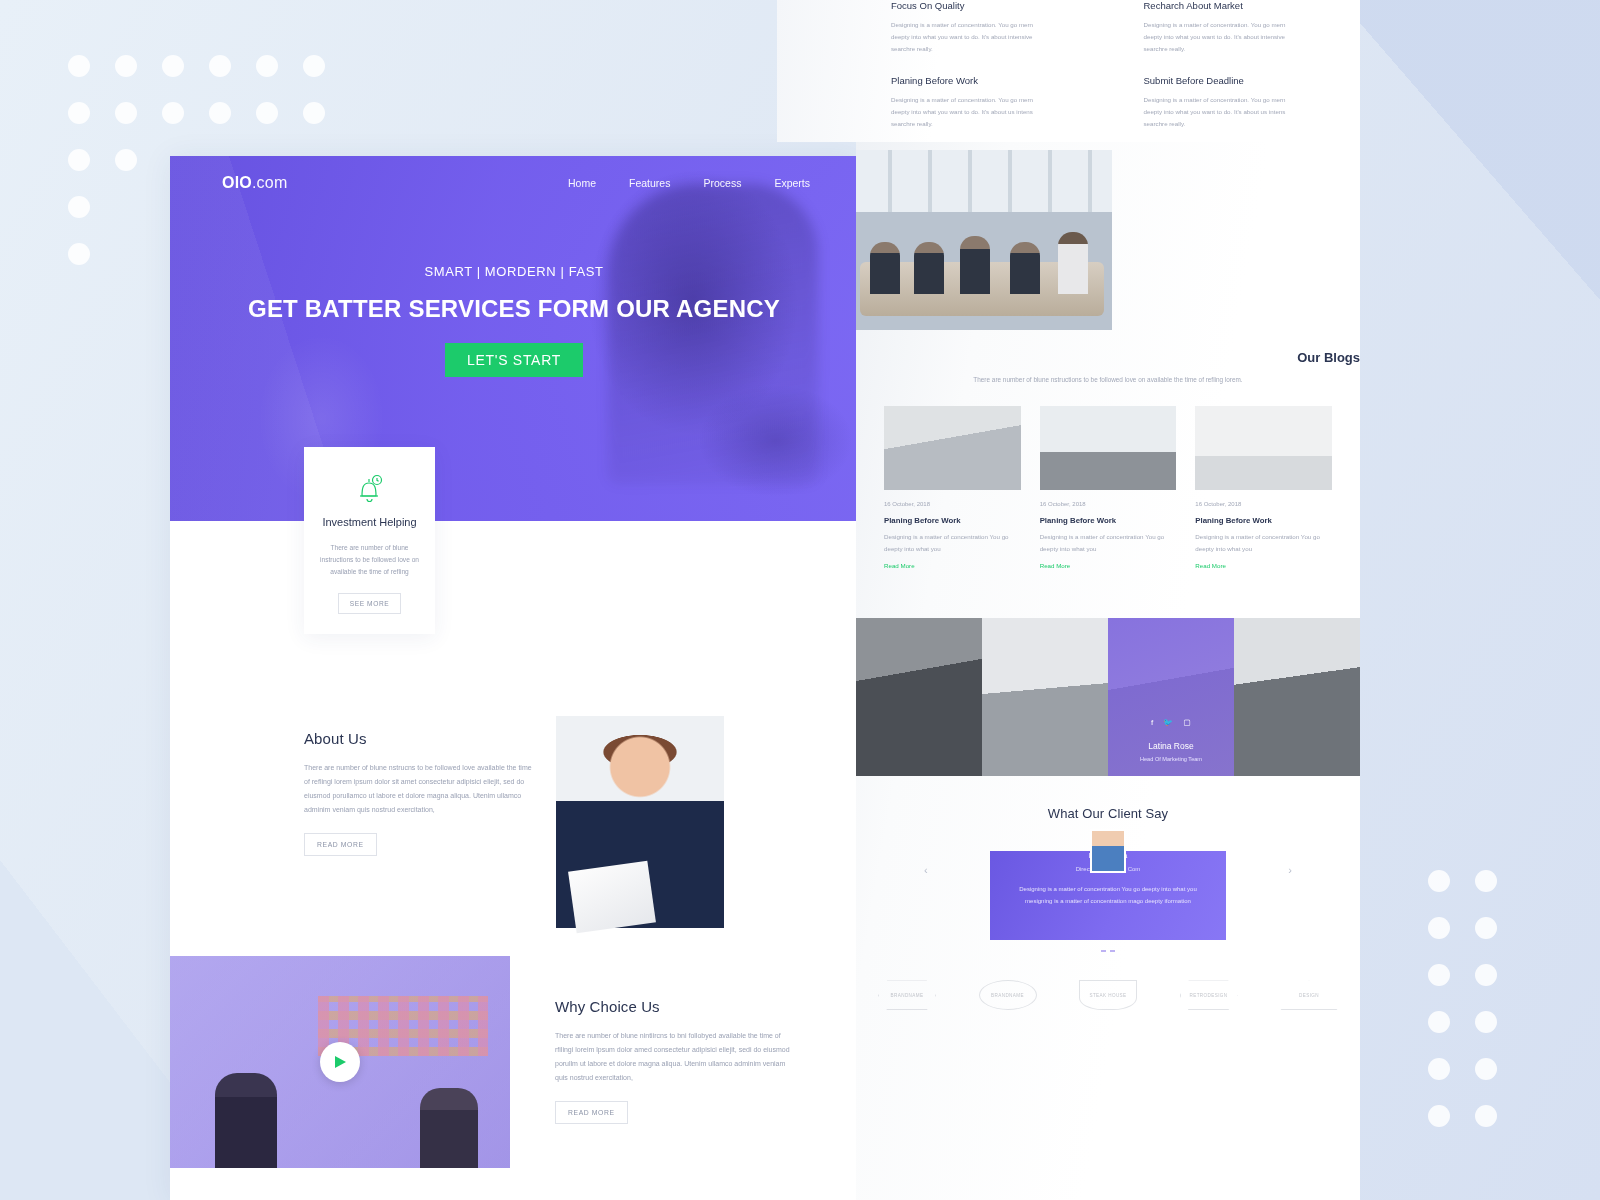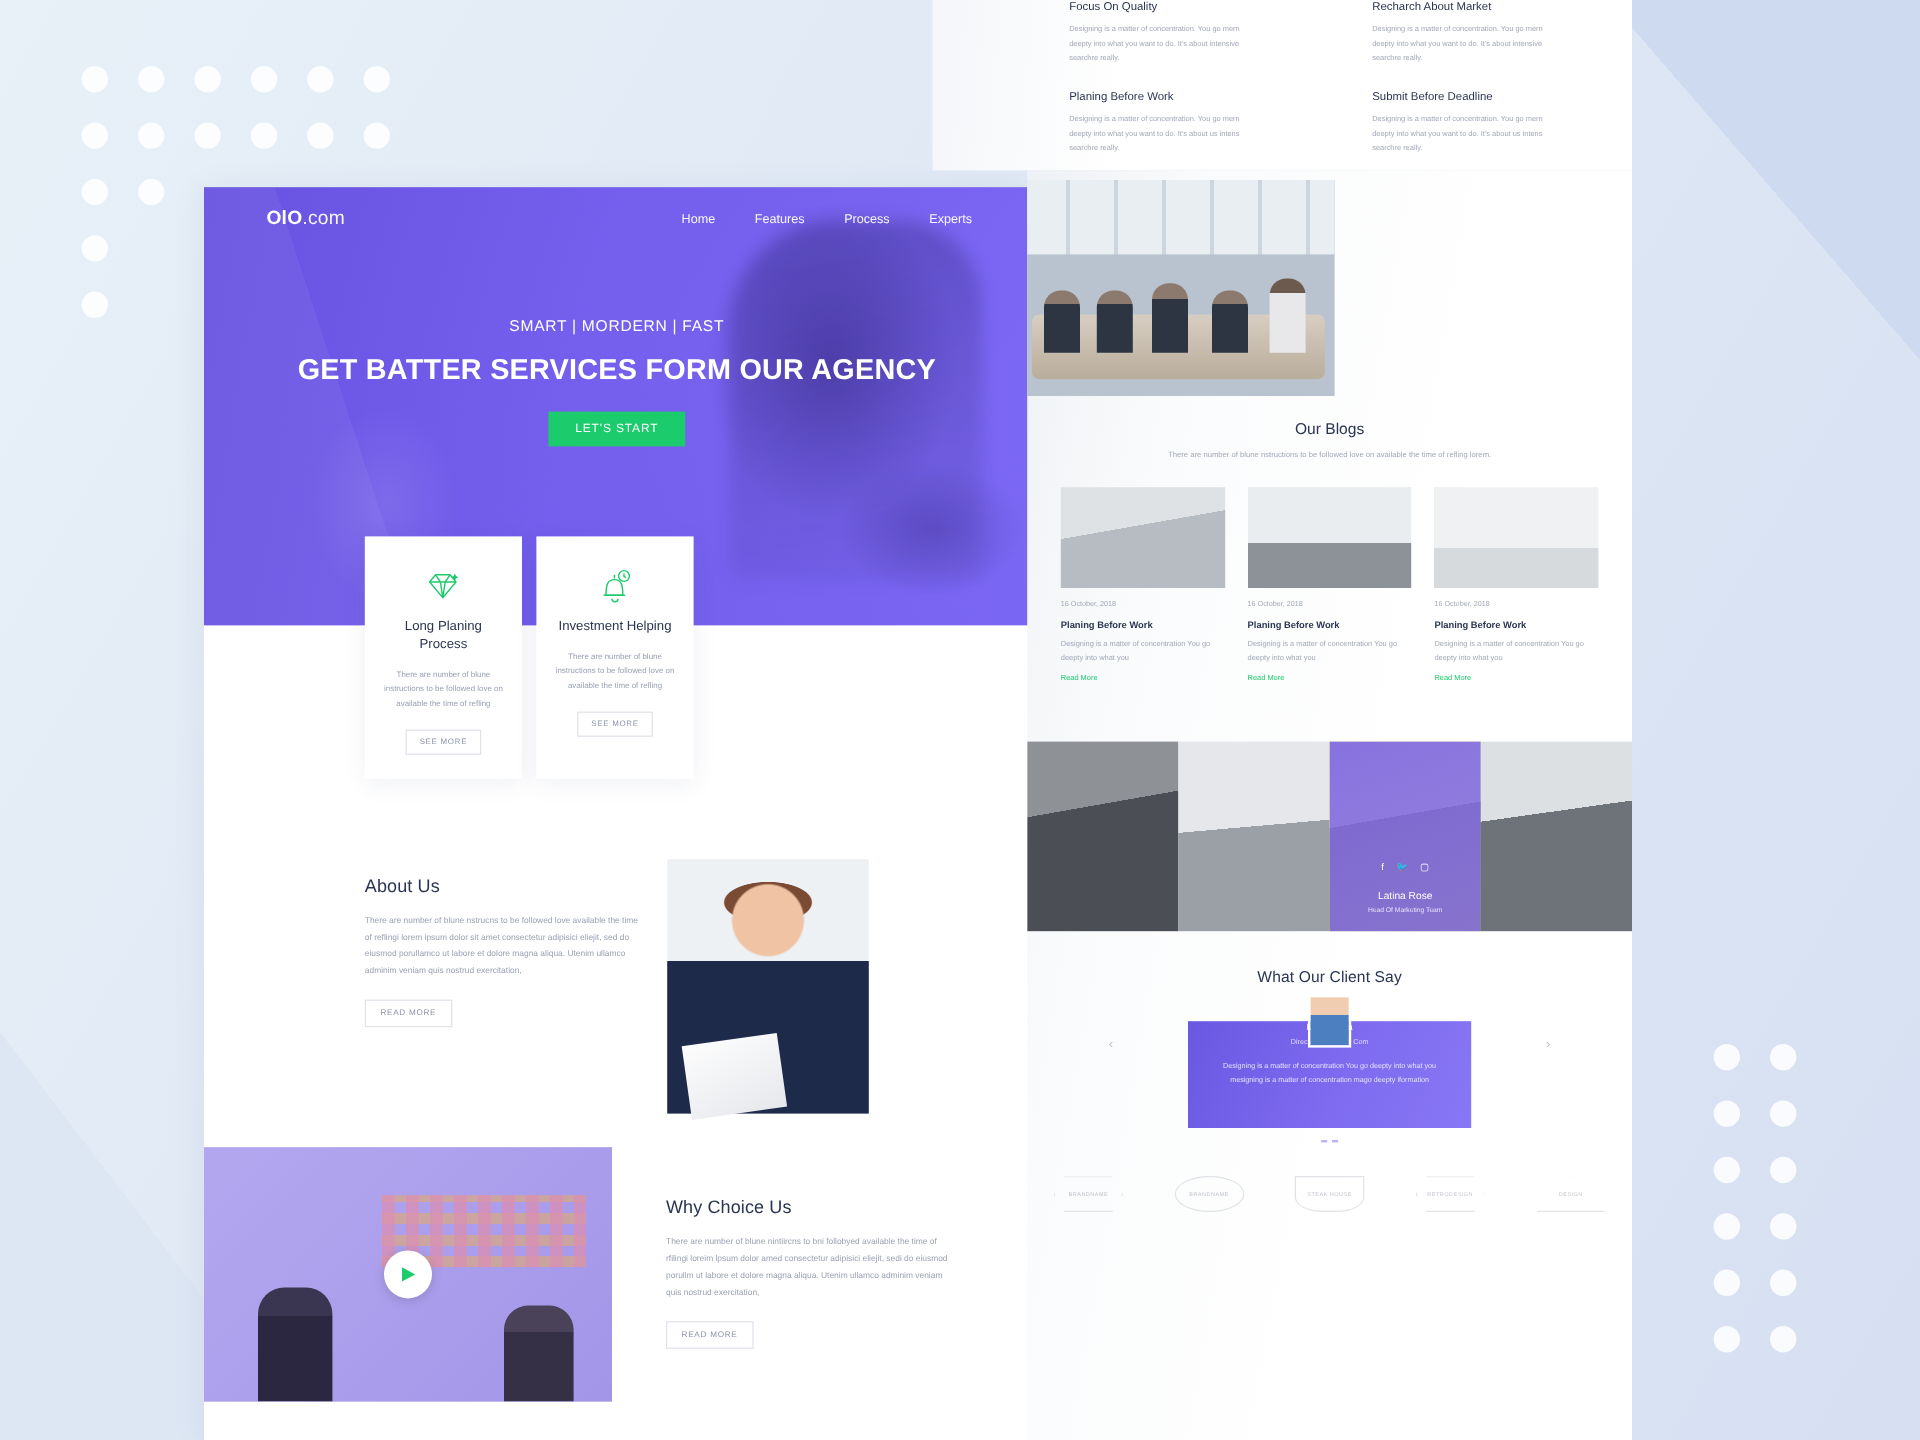--- a/index.html
+++ b/index.html
@@ -108,21 +108,21 @@
   .hero-kicker {
     color:#fff; font-size: 13px; letter-spacing: .6px; margin-bottom: 16px;
     font-weight: 400;
   }
   .hero-title {
     color:#fff; font-size: 24px; font-weight: 700; letter-spacing: .2px;
   }
   .hero-btn {
     display:inline-block; margin-top: 20px;
     background:#1ccb6b; color:#fff; border:none;
-    padding: 9px 22px; font-size: 10px; letter-spacing:.7px; cursor:pointer;
+    padding: 9px 22px; font-size: 14px; letter-spacing:.7px; cursor:pointer;
     font-family: inherit;
   }
 
   
   .cards {
     position:absolute; left: 134px; top: 291px; display:flex; gap: 12px; z-index:4;
   }
   .card {
     width: 131px; background:#fff; padding: 22px 14px 20px; text-align:center;
     box-shadow: 0 4px 20px rgba(40,60,120,.07);
@@ -227,21 +227,21 @@
   }
   .proj-photo .p1,.proj-photo .p2,.proj-photo .p3,.proj-photo .p4,.proj-photo .p5 {
     position:absolute; bottom:36px; width:30px; height:52px; border-radius:14px 14px 0 0;
     background: linear-gradient(180deg,#8b7a6d 0 22%, #2e3542 22% 100%);
   }
   .proj-photo .p1{left:18px;} .proj-photo .p2{left:62px;} .proj-photo .p3{left:108px; height:58px;}
   .proj-photo .p4{left:158px;} .proj-photo .p5{left:206px; height:62px; background:linear-gradient(180deg,#6b5a4d 0 20%,#e8e8ea 20% 100%);}
 
   
   .center-h { text-align:center; }
-  .center-h h2 { font-size: 13px; color:#2b3552; font-weight:400; }
+  .center-h h2 { font-size: 13px; color:#2b3552; font-weight:700;text-align:right; }
   .center-h p { font-size: 6.4px; color:#a2a8b8; line-height:1.95; margin-top: 9px; }
   .blogs { display:flex; gap: 19px; padding: 0 28px; margin-top: 20px; }
   .blog { width: 143px; }
   .blog .thumb { width:100%; height: 84px; }
   .blog .thumb.t1 { background: linear-gradient(170deg,#dfe2e4 0 40%, #b7bcc2 40% 100%); }
   .blog .thumb.t2 { background: linear-gradient(180deg,#e9edf0 0 55%, #8d9298 55% 100%); }
   .blog .thumb.t3 { background: linear-gradient(180deg,#f0f1f2 0 60%, #d7dadd 60% 100%); }
   .blog .date { font-size: 6px; color:#a2a8b8; margin-top: 11px; }
   .blog h4 { font-size: 7.8px; color:#2b3552; font-weight:600; margin-top: 9px; }
   .blog p { font-size: 6.2px; color:#a2a8b8; line-height:1.85; margin-top: 6px; }
@@ -367,32 +367,20 @@
 
     <div class="hero-center">
       <div class="hero-kicker">SMART | MORDERN | FAST</div>
       <h1 class="hero-title">GET BATTER SERVICES FORM OUR AGENCY</h1>
       <button class="hero-btn">LET'S START</button>
     </div>
   </section>
 
   <div class="cards">
 
-    <div class="card">
-      <div class="card-icon">
-        <svg width="30" height="28" viewBox="0 0 30 28" fill="none" stroke="#1ccb6b" stroke-width="1.2">
-          <path d="M8 4h12l5 6-11 13L3 10z"></path>
-            <path d="M3 10h22M8 4l4 6M20 4l-4 6M12 10l2 13M16 10l-2 13"></path>
-          <path d="M24 3l1 2 2 1-2 1-1 2-1-2-2-1 2-1z" fill="#1ccb6b" stroke="none"></path>
-        </svg>
-      </div>
-      <h3>Long Planing Process</h3>
-      <p>There are number of blune instructions to be followed love on available the time of refling</p>
-      <button class="btn">SEE MORE</button>
-    </div>
 
 
     <div class="card">
       <div class="card-icon">
         <svg width="28" height="30" viewBox="0 0 28 30" fill="none" stroke="#1ccb6b" stroke-width="1.2">
           <path d="M6 22c0-8 1-13 7-13s7 5 7 13H6z"></path>
             <path d="M4 22h18"></path>
           <path d="M11 25a2.5 2.5 0 005 0"></path>
             <path d="M13 8V5"></path>
           <circle cx="21" cy="6" r="4.5"></circle>

